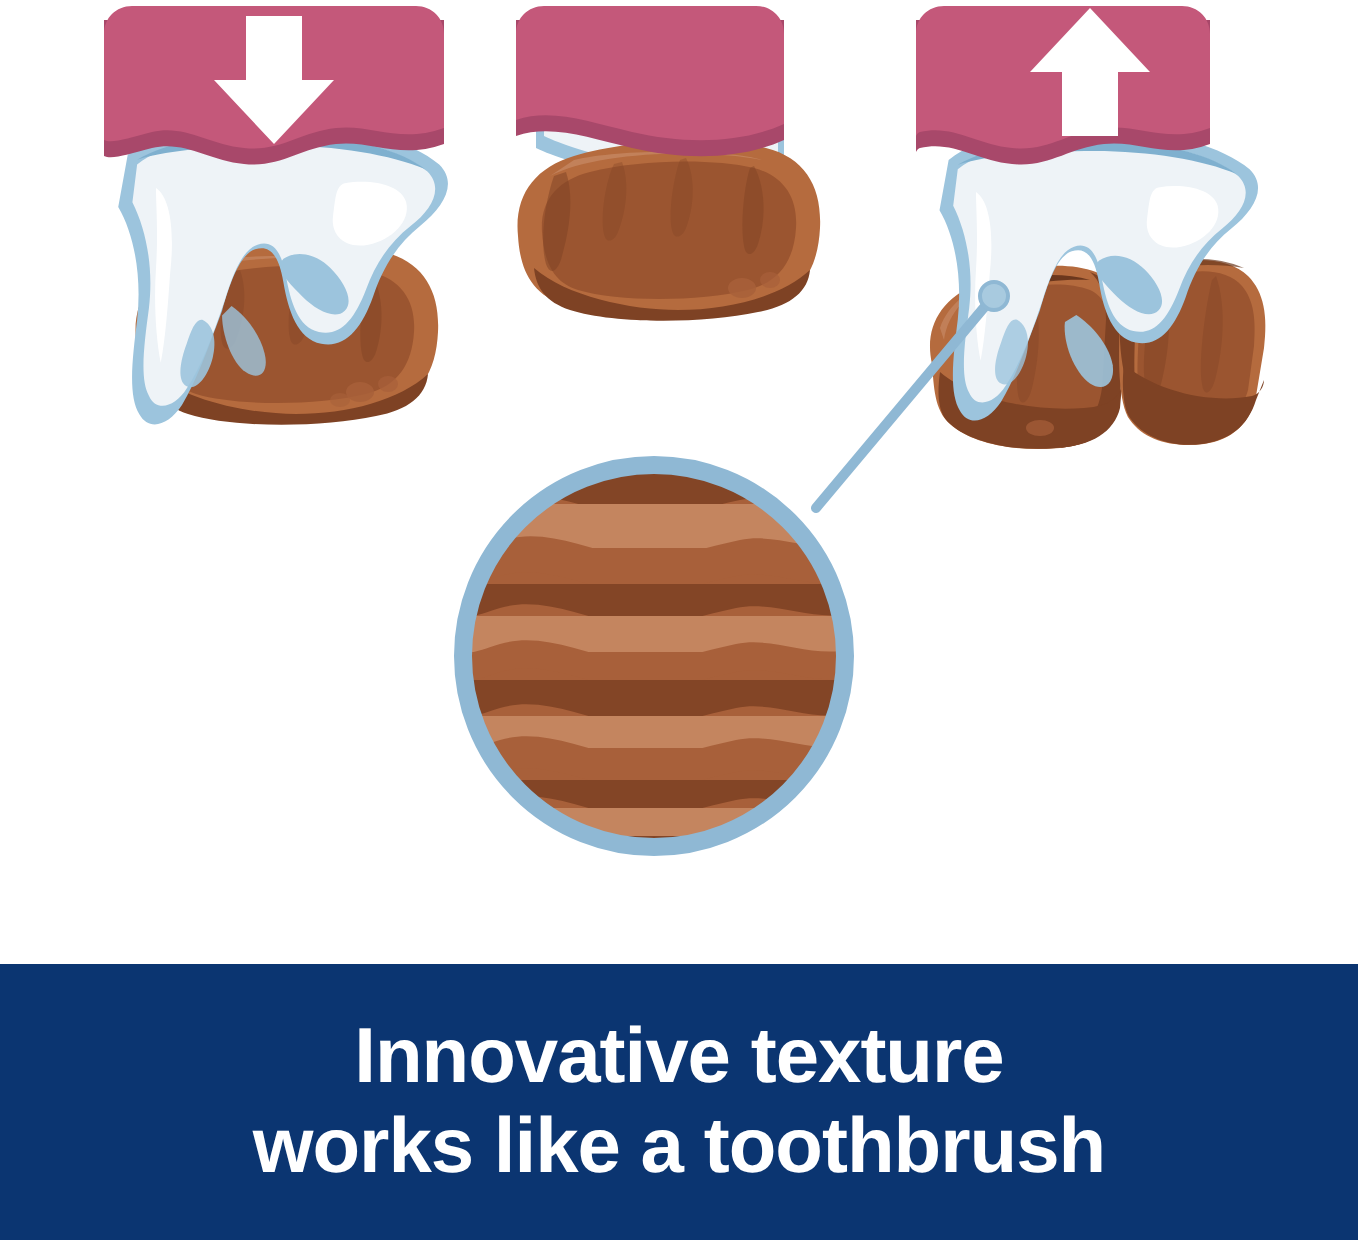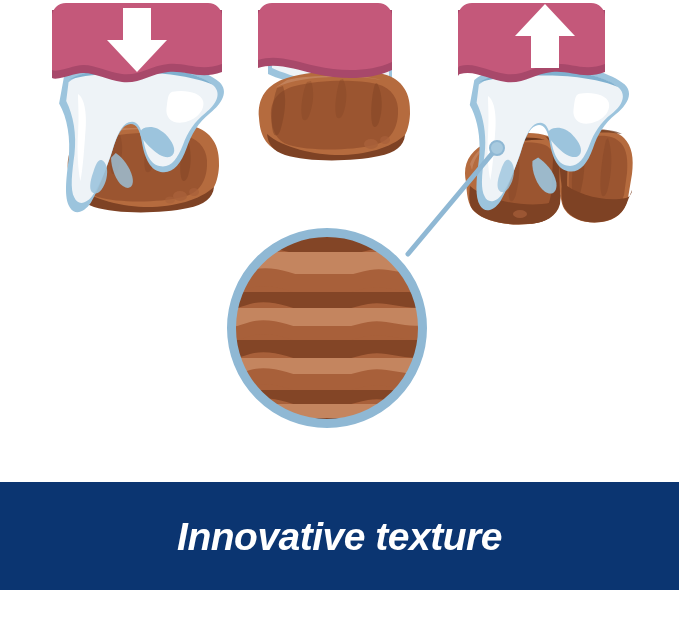--- a/index.html
+++ b/index.html
@@ -8,24 +8,23 @@
     background:#ffffff;
     font-family:"Liberation Sans", sans-serif;
     overflow:hidden;
   }
   #stage{position:relative;width:679px;height:620px;background:#fff;}
 
   #illustration{position:absolute;left:0;top:0;width:679px;height:482px;}
 
   
   #caption-banner{
-    position:absolute;left:0;top:482px;width:679px;height:108px;
+    position:absolute;left:0;top:482px;width:679px;height:138px;
     display:flex;flex-direction:column;align-items:center;justify-content:center;
     box-sizing:border-box;
-    font-style:italic;
   }
   #caption-banner .cap-line{
     color:#ffffff;
     font-family:"Liberation Sans", sans-serif;
     font-weight:bold;
     font-size:39px;
     line-height:45px;
     letter-spacing:-0.5px;
     white-space:nowrap;
     text-align:center;
@@ -325,15 +324,16 @@
         </g>
 
         <circle cx="327" cy="328" r="95.5" fill="none" stroke="#8fb8d4" stroke-width="9"></circle>
       </g>
 
     </svg>
   </div>
 
   <div id="caption-banner" style="background: rgb(11, 53, 113); color: rgb(255, 255, 255);">
     <div class="cap-line">Innovative texture</div>
+    <div class="cap-line">works like a toothbrush</div>
   </div>
 
 </div>
 
 </body></html>

